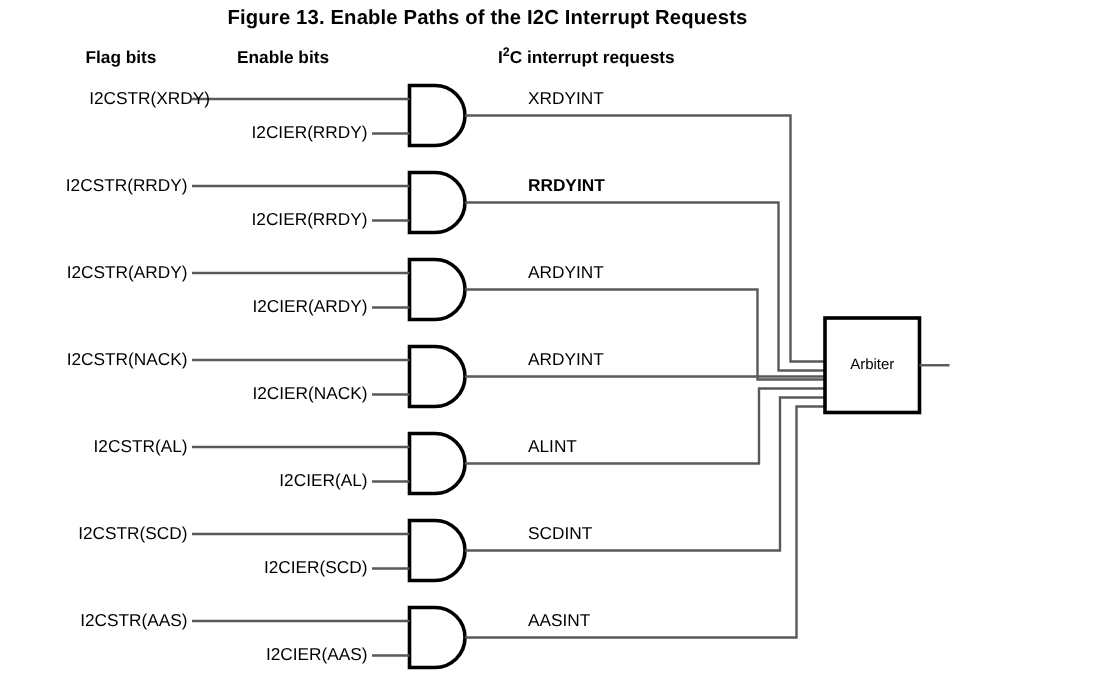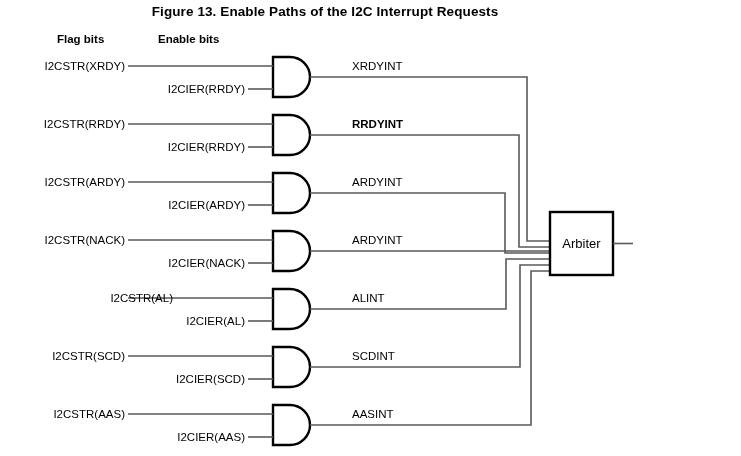--- a/index.html
+++ b/index.html
@@ -65,21 +65,21 @@
 
   #arbiter-label {
     position: absolute;
     left: 550px;
     top: 212px;
     width: 63px;
     height: 63px;
     display: flex;
     align-items: center;
     justify-content: center;
-    font-size: 13px;
+    font-size: 10px;
   }
   #cpu-label {
     position: absolute;
     left: 633px;
     top: 226px;
     font-size: 11.5px;
     line-height: 14px;
     white-space: nowrap;
   }
   sup {
@@ -90,20 +90,21 @@
 </style>
 </head>
 <body>
 
 <div id="figure-root">
 
   <div id="figure-title">Figure 13. Enable Paths of the I2C Interrupt Requests</div>
 
   <div class="col-header" id="hdr-flag">Flag bits</div>
   <div class="col-header" id="hdr-enable">Enable bits</div>
+  <div class="col-header" id="hdr-irq"><span>I</span><sup>2</sup><span>C interrupt requests</span></div>
 
   <svg id="svg-layer" viewBox="0 0 741 456">
       <path d="M 273 57 L 290 57 A 20 20 0 0 1 290 97 L 273 97 Z" fill="#ffffff" stroke="#000000" stroke-width="2.4" stroke-linejoin="miter"></path>
       <path d="M 128 66 L 273 66" fill="none" stroke="#59595b" stroke-width="1.6"></path>
       <path d="M 248 89 L 273 89" fill="none" stroke="#59595b" stroke-width="1.6"></path>
       <path d="M 310 77 L 527 77 L 527 241 L 550 241" fill="none" stroke="#59595b" stroke-width="1.6"></path>
       <path d="M 273 115 L 290 115 A 20 20 0 0 1 290 155 L 273 155 Z" fill="#ffffff" stroke="#000000" stroke-width="2.4" stroke-linejoin="miter"></path>
       <path d="M 128 124 L 273 124" fill="none" stroke="#59595b" stroke-width="1.6"></path>
       <path d="M 248 147 L 273 147" fill="none" stroke="#59595b" stroke-width="1.6"></path>
       <path d="M 310 135 L 519 135 L 519 247 L 550 247" fill="none" stroke="#59595b" stroke-width="1.6"></path>
@@ -125,33 +126,33 @@
       <path d="M 310 367 L 520 367 L 520 265 L 550 265" fill="none" stroke="#59595b" stroke-width="1.6"></path>
       <path d="M 273 405 L 290 405 A 20 20 0 0 1 290 445 L 273 445 Z" fill="#ffffff" stroke="#000000" stroke-width="2.4" stroke-linejoin="miter"></path>
       <path d="M 128 414 L 273 414" fill="none" stroke="#59595b" stroke-width="1.6"></path>
       <path d="M 248 437 L 273 437" fill="none" stroke="#59595b" stroke-width="1.6"></path>
       <path d="M 310 425 L 531 425 L 531 271 L 550 271" fill="none" stroke="#59595b" stroke-width="1.6"></path>
       <rect x="550" y="212" width="63" height="63" fill="#ffffff" stroke="#000000" stroke-width="2.4"></rect>
       <path d="M 613 243.5 L 633 243.5" fill="none" stroke="#59595b" stroke-width="1.6"></path>
     </svg>
 
   <div id="labels-layer">
-      <div class="sig-label flag-label" style="top: 66px;">I2CSTR(XRDY)</div>
+      <div class="sig-label flag-label" style="top: 66px; padding-left: 15px;">I2CSTR(XRDY)</div>
       <div class="sig-label enable-label" style="top: 89px;">I2CIER(RRDY)</div>
       <div class="int-label" style="top: 66px; left: 352px;">XRDYINT</div>
       <div class="sig-label flag-label" style="top: 124px;">I2CSTR(RRDY)</div>
       <div class="sig-label enable-label" style="top: 147px;">I2CIER(RRDY)</div>
       <div class="int-label" style="top: 124px; left: 352px; font-weight: bold;">RRDYINT</div>
       <div class="sig-label flag-label" style="top: 182px;">I2CSTR(ARDY)</div>
       <div class="sig-label enable-label" style="top: 205px;">I2CIER(ARDY)</div>
       <div class="int-label" style="top: 182px; left: 352px;">ARDYINT</div>
       <div class="sig-label flag-label" style="top: 240px;">I2CSTR(NACK)</div>
       <div class="sig-label enable-label" style="top: 263px;">I2CIER(NACK)</div>
       <div class="int-label" style="top: 240px; left: 352px;">ARDYINT</div>
-      <div class="sig-label flag-label" style="top: 298px; padding-left: 48px;">I2CSTR(AL)</div>
+      <div class="sig-label flag-label" style="top: 298px;">I2CSTR(AL)</div>
       <div class="sig-label enable-label" style="top: 321px;">I2CIER(AL)</div>
       <div class="int-label" style="top: 298px; left: 352px;">ALINT</div>
       <div class="sig-label flag-label" style="top: 356px;">I2CSTR(SCD)</div>
       <div class="sig-label enable-label" style="top: 379px;">I2CIER(SCD)</div>
       <div class="int-label" style="top: 356px; left: 352px;">SCDINT</div>
       <div class="sig-label flag-label" style="top: 414px;">I2CSTR(AAS)</div>
       <div class="sig-label enable-label" style="top: 437px;">I2CIER(AAS)</div>
       <div class="int-label" style="top: 414px; left: 352px;">AASINT</div>
     </div>
 

